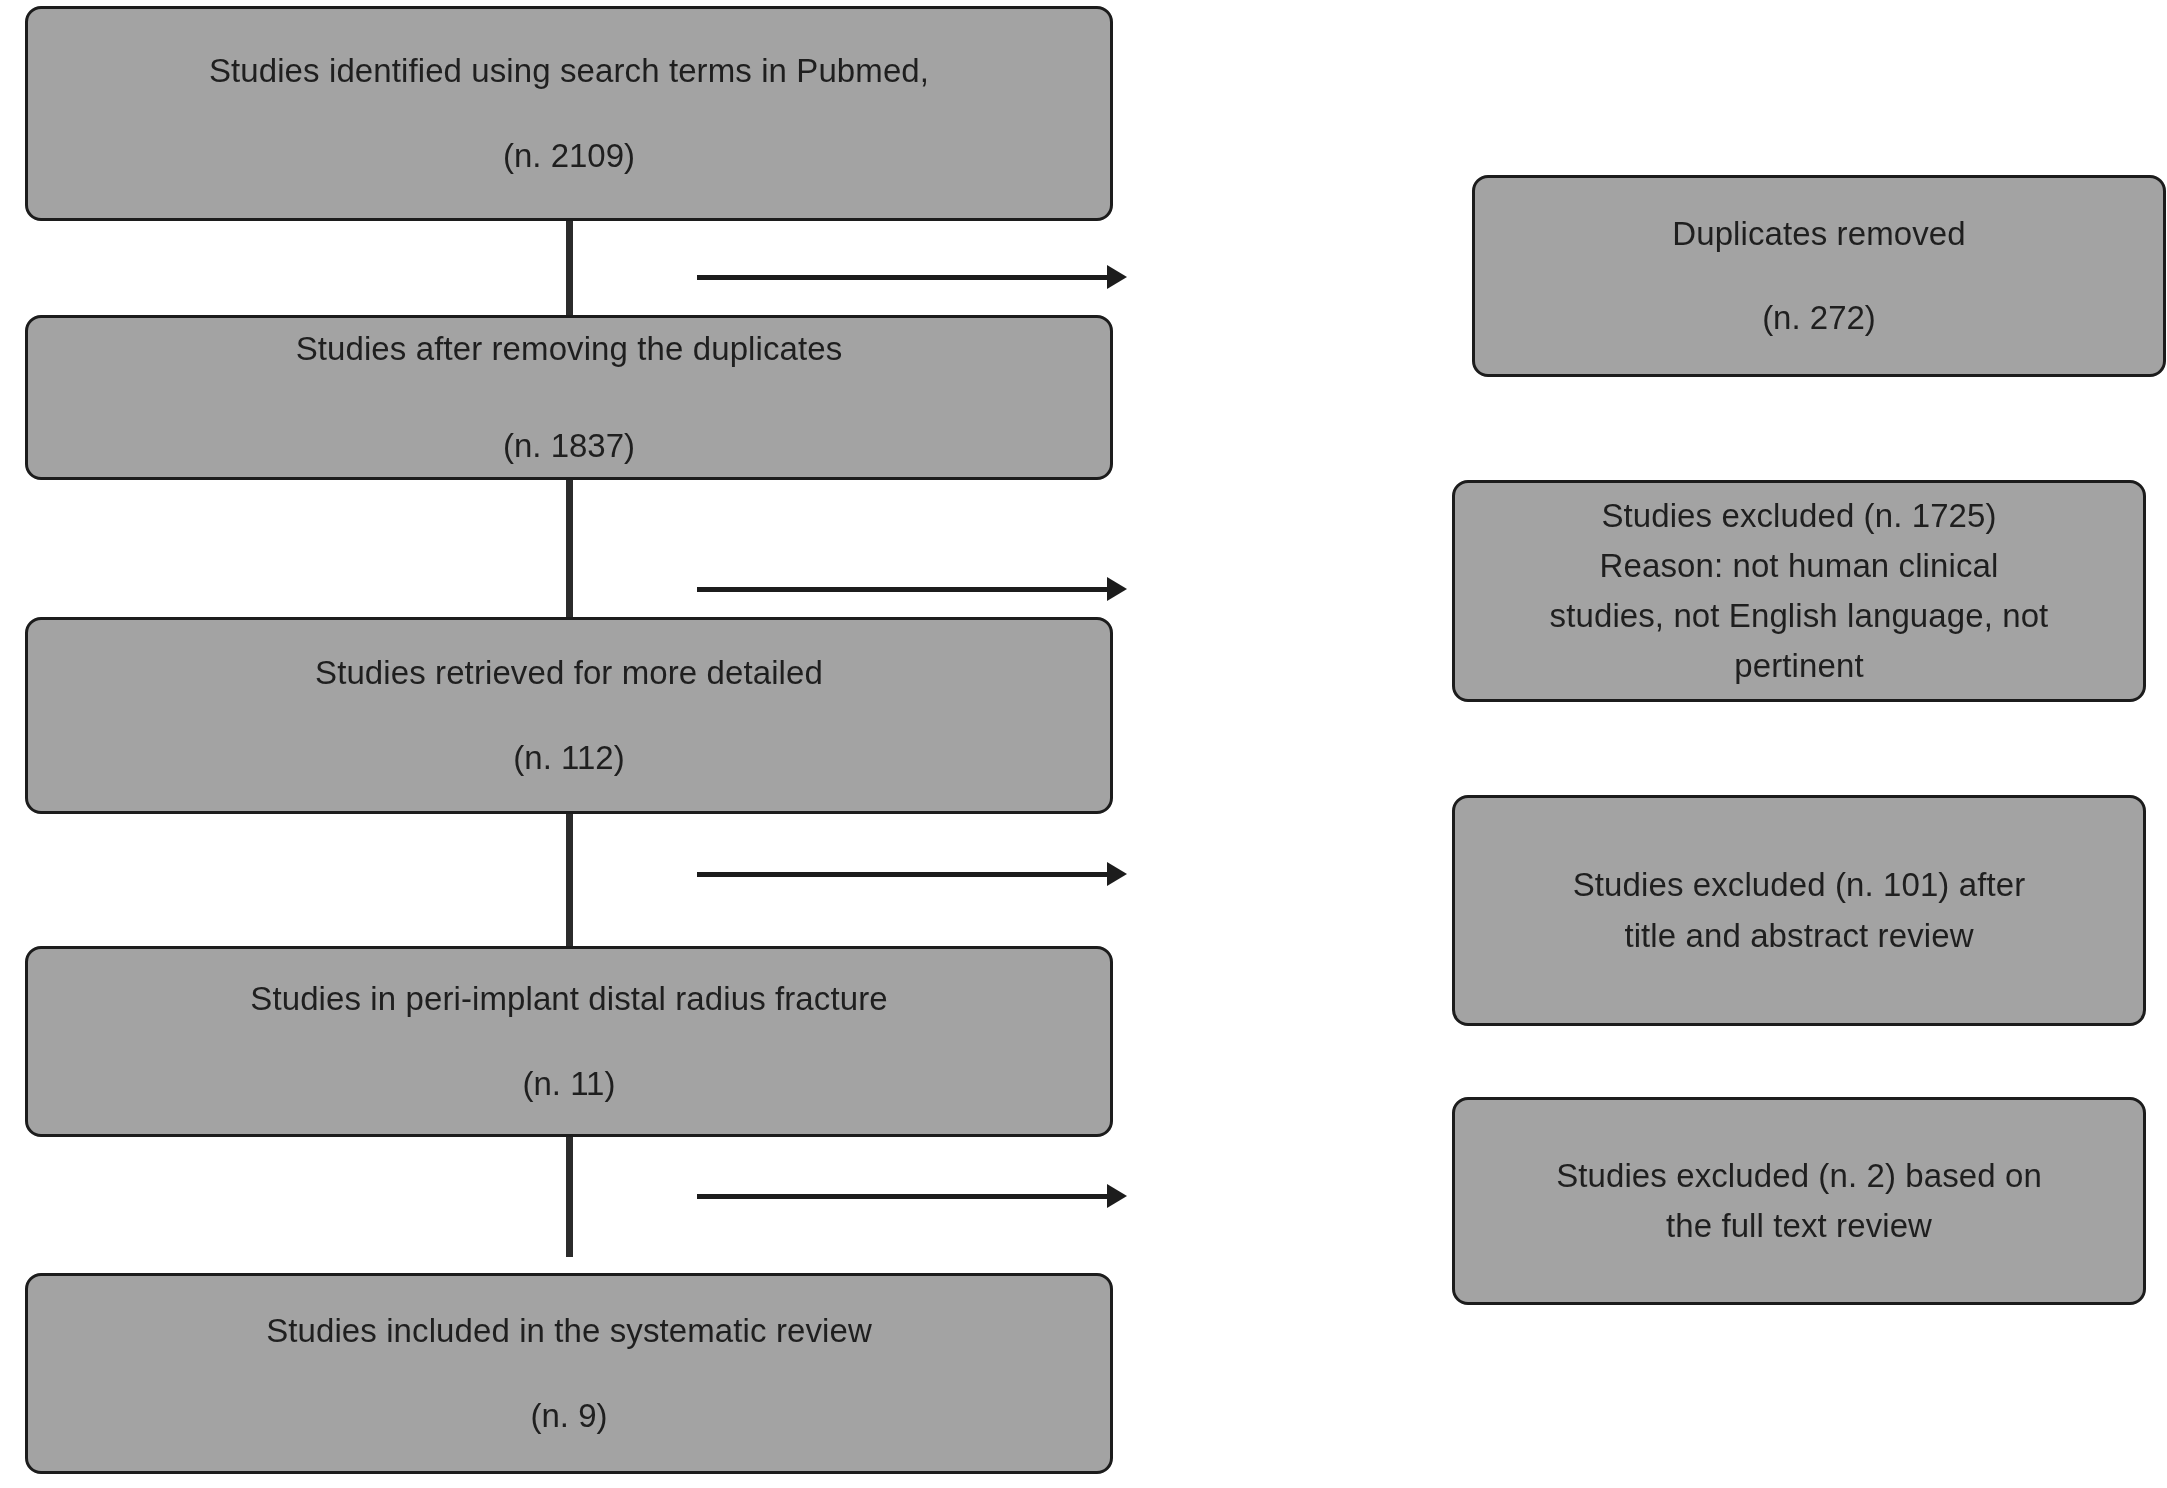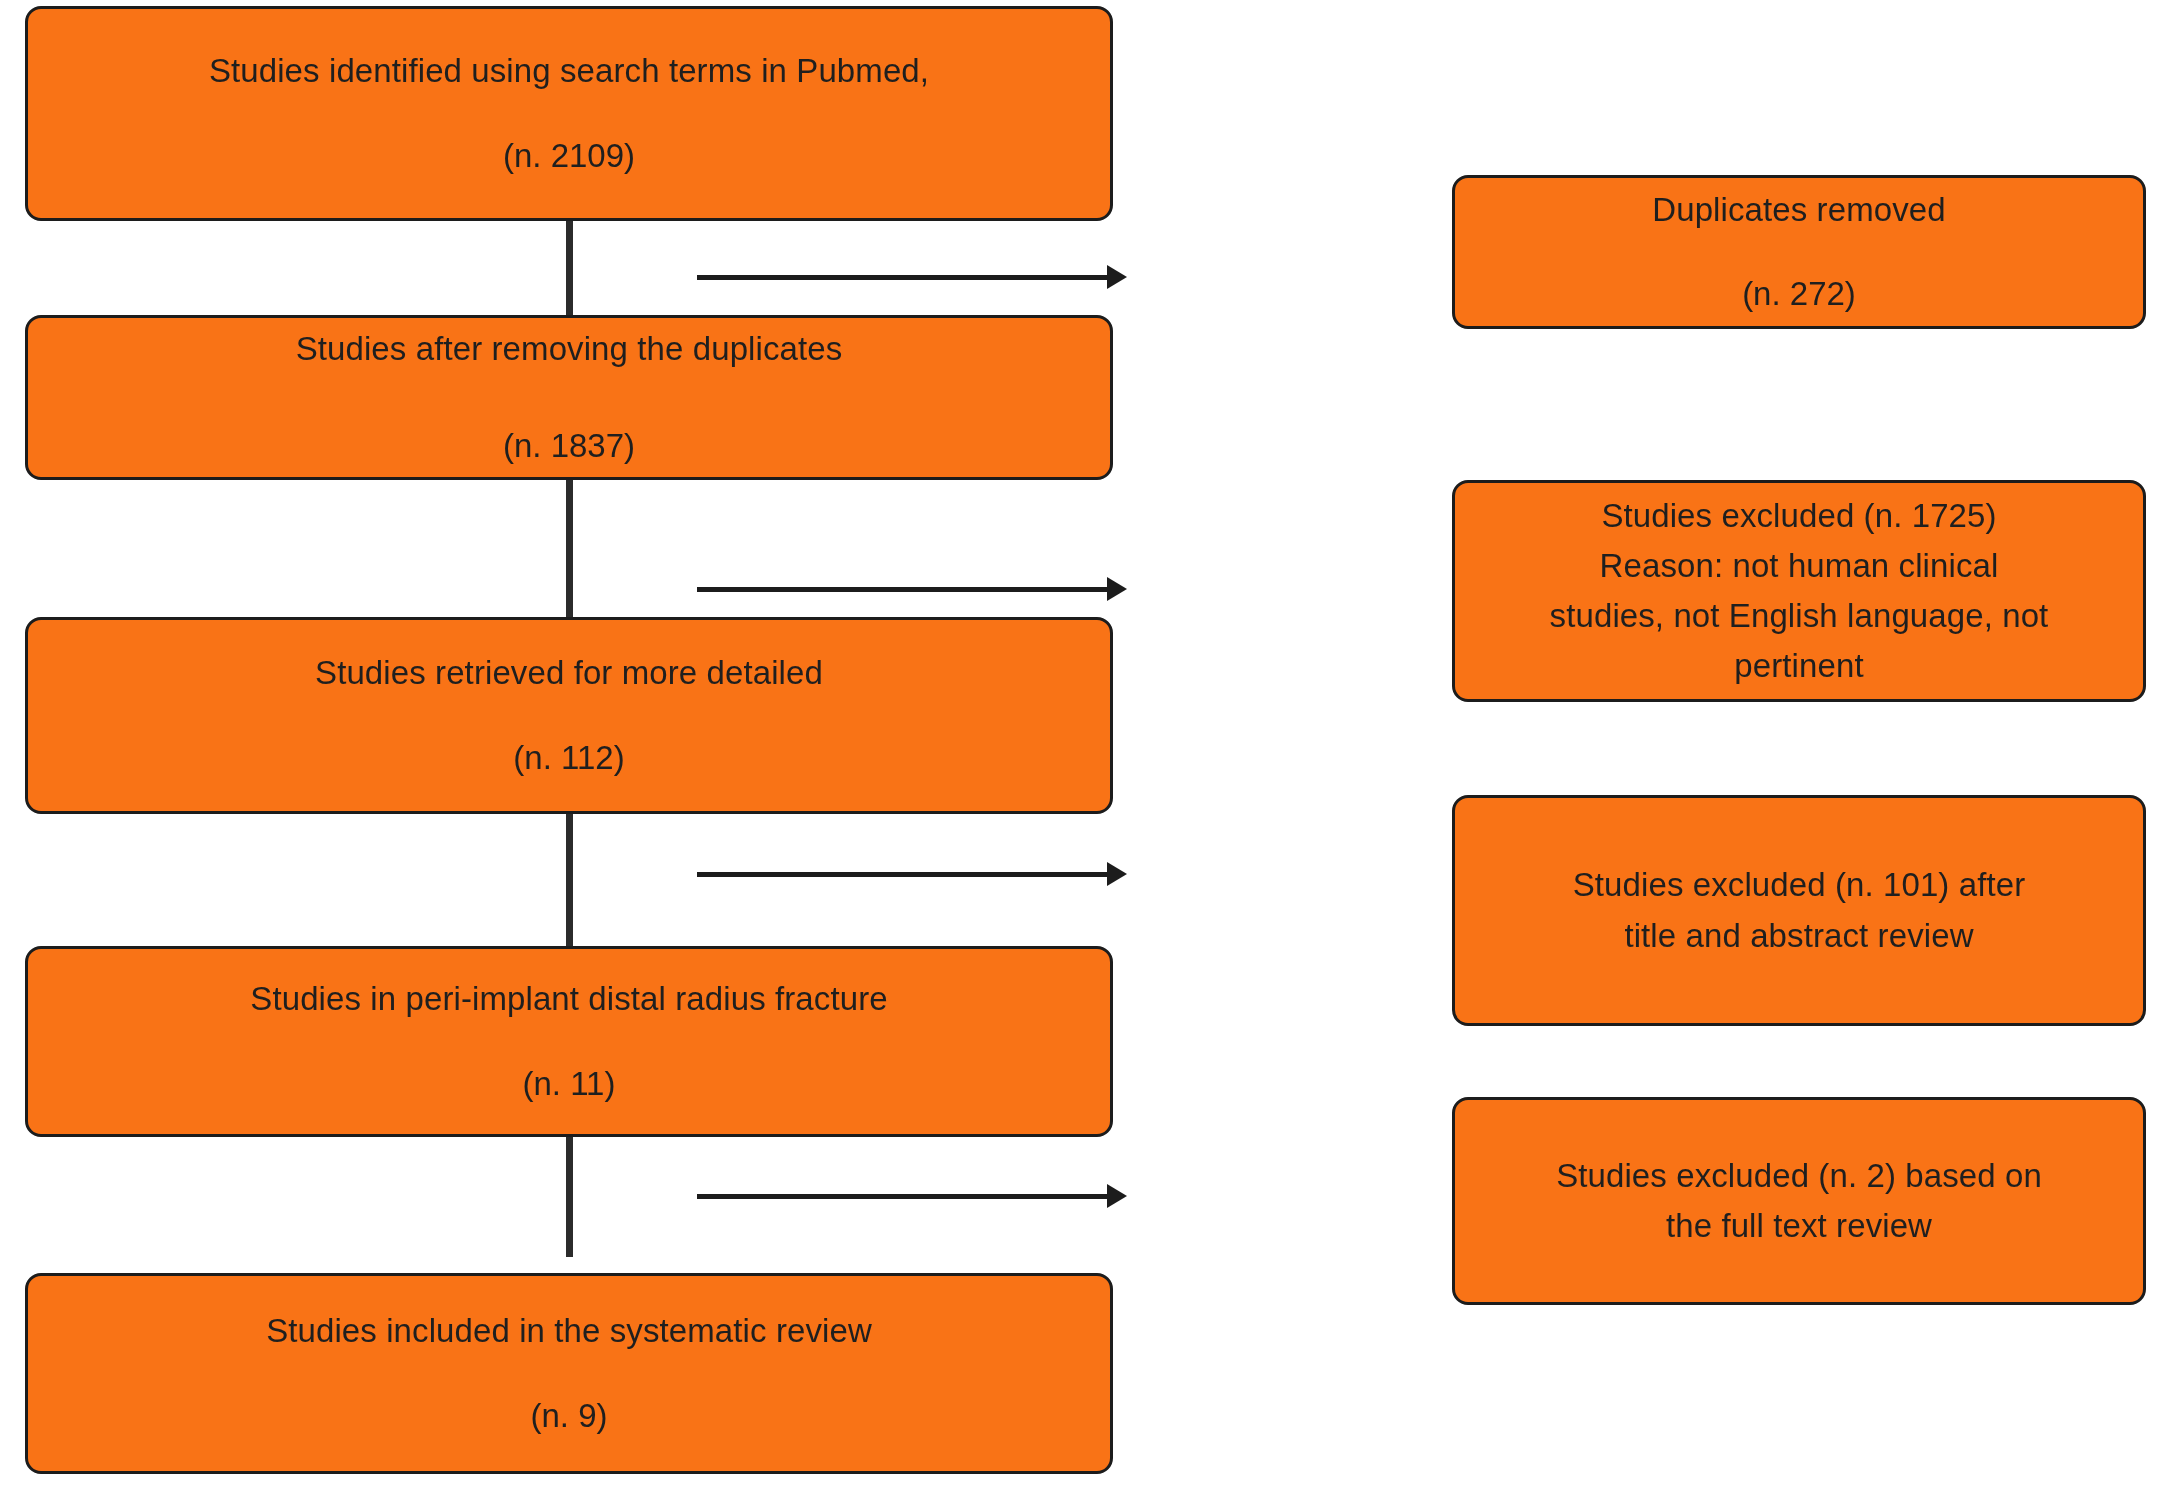--- a/index.html
+++ b/index.html
@@ -16,21 +16,21 @@
     width: 2167px;
     height: 1488px;
     background: #ffffff;
     overflow: hidden;
   }
 
   
   .flow-box {
     position: absolute;
     box-sizing: border-box;
-    background: #f97316;
+    background: #a3a3a3;
     border: 3px solid #1c1c1c;
     border-radius: 16px;
     display: flex;
     flex-direction: column;
     align-items: center;
     justify-content: center;
     text-align: center;
     padding: 8px 26px;
   }
   .flow-box .line {
@@ -137,21 +137,21 @@
   <div class="h-arrow" style="left:697px;top:855px;width:430px;">
     <div class="shaft" style="width:410px;"></div>
     <div class="head" style="left:410px;"></div>
   </div>
 
   <div class="h-arrow" style="left:697px;top:1177px;width:430px;">
     <div class="shaft" style="width:410px;"></div>
     <div class="head" style="left:410px;"></div>
   </div>
 
-  <div class="flow-box col-right" style="top:175px;height:154px;">
+  <div class="flow-box col-right" style="top:175px;height:202px;margin-left:20px;">
     <span class="line">Duplicates removed</span>
     <span class="count">(n. 272)</span>
   </div>
 
   <div class="flow-box col-right tight" style="top:480px;height:222px;">
     <span class="line">Studies excluded (n. 1725)</span>
     <span class="line">Reason: not human clinical</span>
     <span class="line">studies, not English language, not</span>
     <span class="line">pertinent</span>
   </div>

